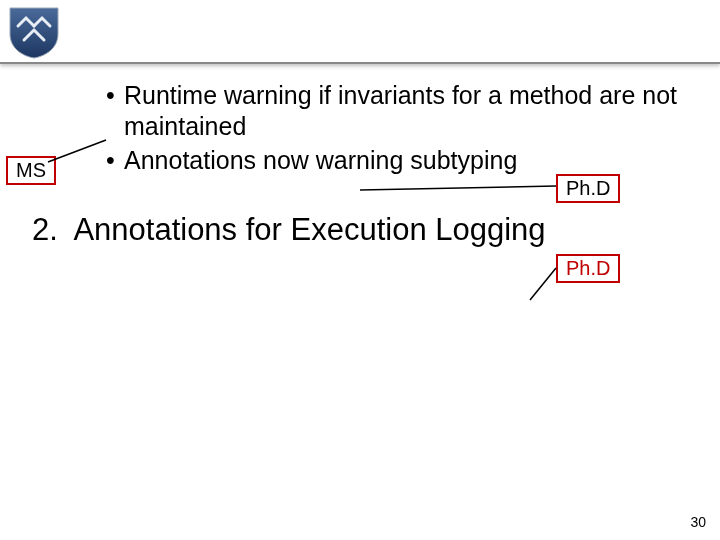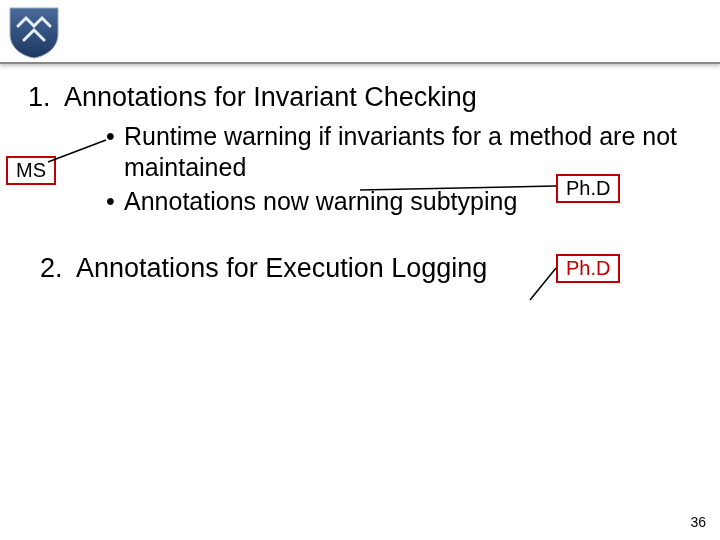--- a/index.html
+++ b/index.html
@@ -44,22 +44,22 @@
     font-size:25px;
     line-height:1.25;
     margin:2px 0;
     display:flex;
   }
   .bullet .dot{
     width:18px;flex:0 0 18px;
   }
   .bullet .txt{flex:1;position:relative}
   .h2{
-    font-size:27px;
-    margin:36px 0 0 12px;
+    font-size:31px;
+    margin:36px 0 0 4px;
   }
   .tag{
     position:absolute;
     border:2px solid #c00000;
     font-size:20px;
     padding:1px 8px 2px 8px;
     background:#fff;
     line-height:1.1;
   }
   .tag.ms{left:6px;top:156px;}
@@ -90,24 +90,20 @@
         <path d="M12 22 L20 14 L28 22"></path>
         <path d="M28 22 L36 14 L44 22"></path>
         <path d="M18 36 L28 26 L38 36"></path>
       </g>
     </svg>
   </div>
 </div>
 
 <div class="content">
 
-  <div class="h1">
-    <span>1.</span>&nbsp;
-    <span>Annotations for Invariant Checking</span>
-  </div>
 
   <div class="indent">
     <div class="bullet">
       <div class="dot">•</div>
       <div class="txt">Runtime warning if invariants for a method are not maintained</div>
     </div>
     <div class="bullet">
       <div class="dot">•</div>
       <div class="txt">Annotations now warning subtyping</div>
     </div>
@@ -123,13 +119,13 @@
 <div class="tag ms">MS</div>
 <div class="tag phd1">Ph.D</div>
 <div class="tag phd2">Ph.D</div>
 
 <svg width="720" height="540" style="position:absolute;left:0;top:0;pointer-events:none">
   <line x1="48" y1="162" x2="106" y2="140" stroke="#000" stroke-width="1.5"></line>
   <line x1="556" y1="186" x2="360" y2="190" stroke="#000" stroke-width="1.5"></line>
   <line x1="556" y1="268" x2="530" y2="300" stroke="#000" stroke-width="1.5"></line>
 </svg>
 
-<div class="pagenum">36</div>
+<div class="pagenum">30</div>
 
 </body></html>

